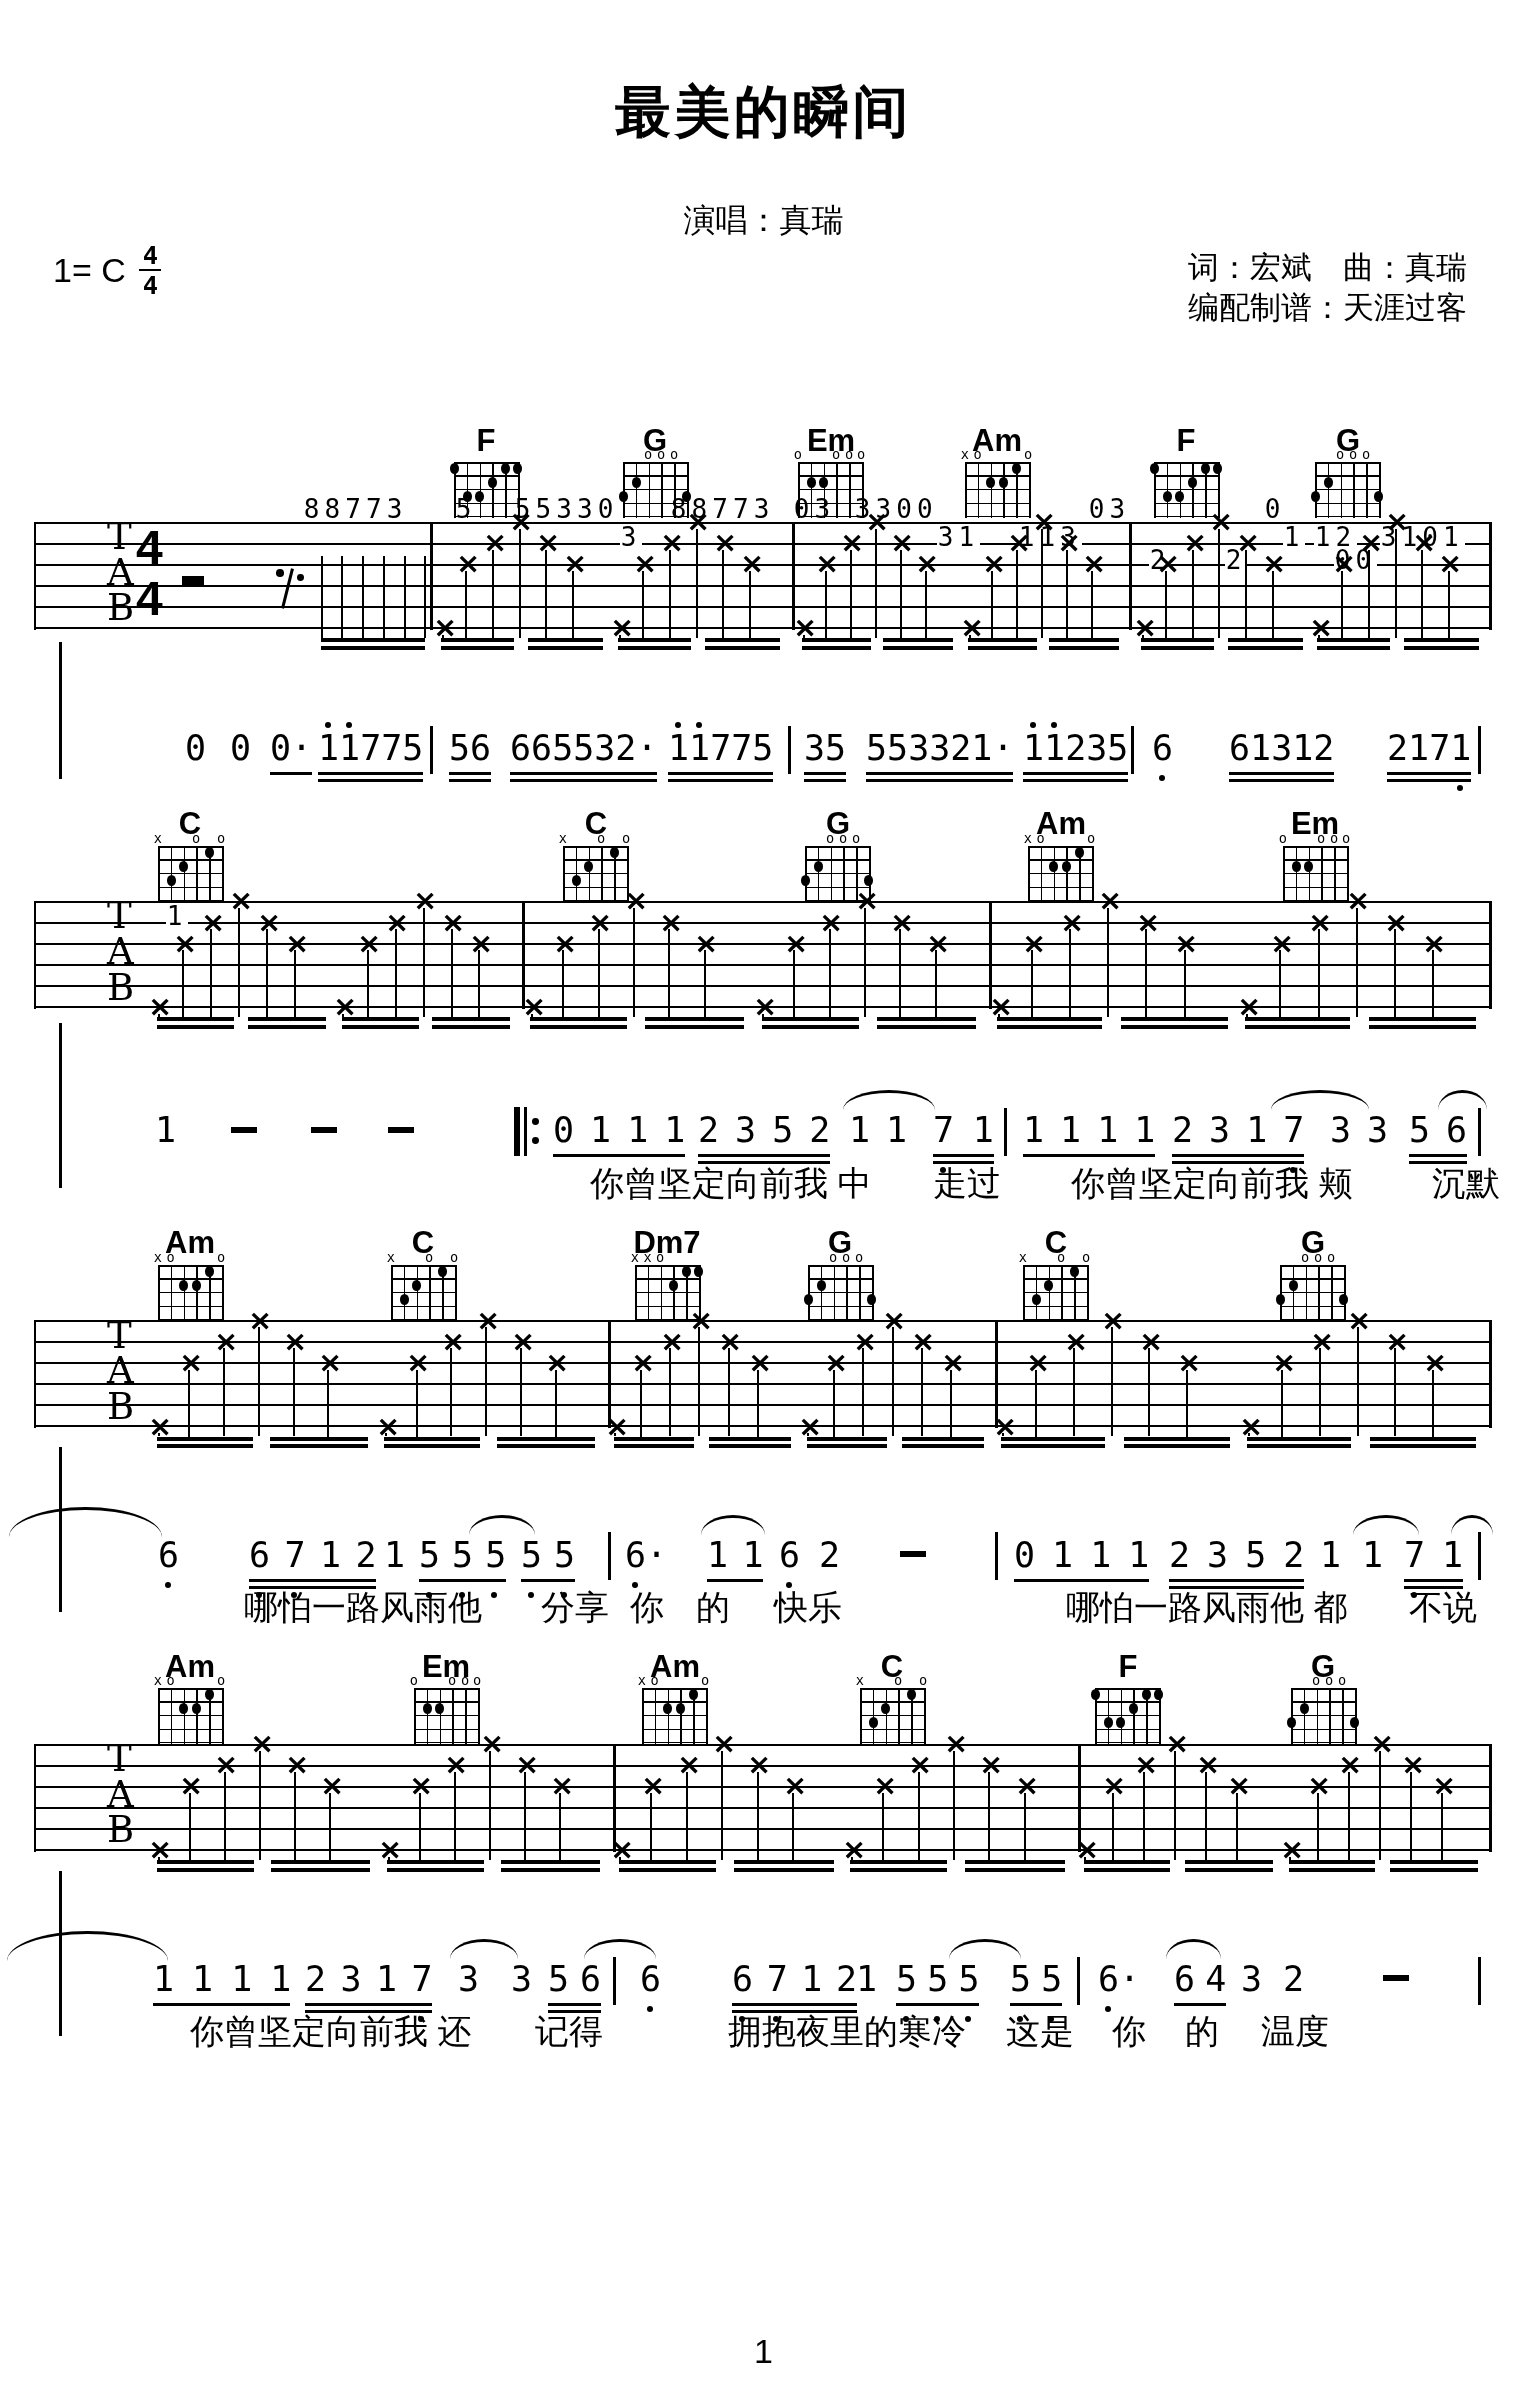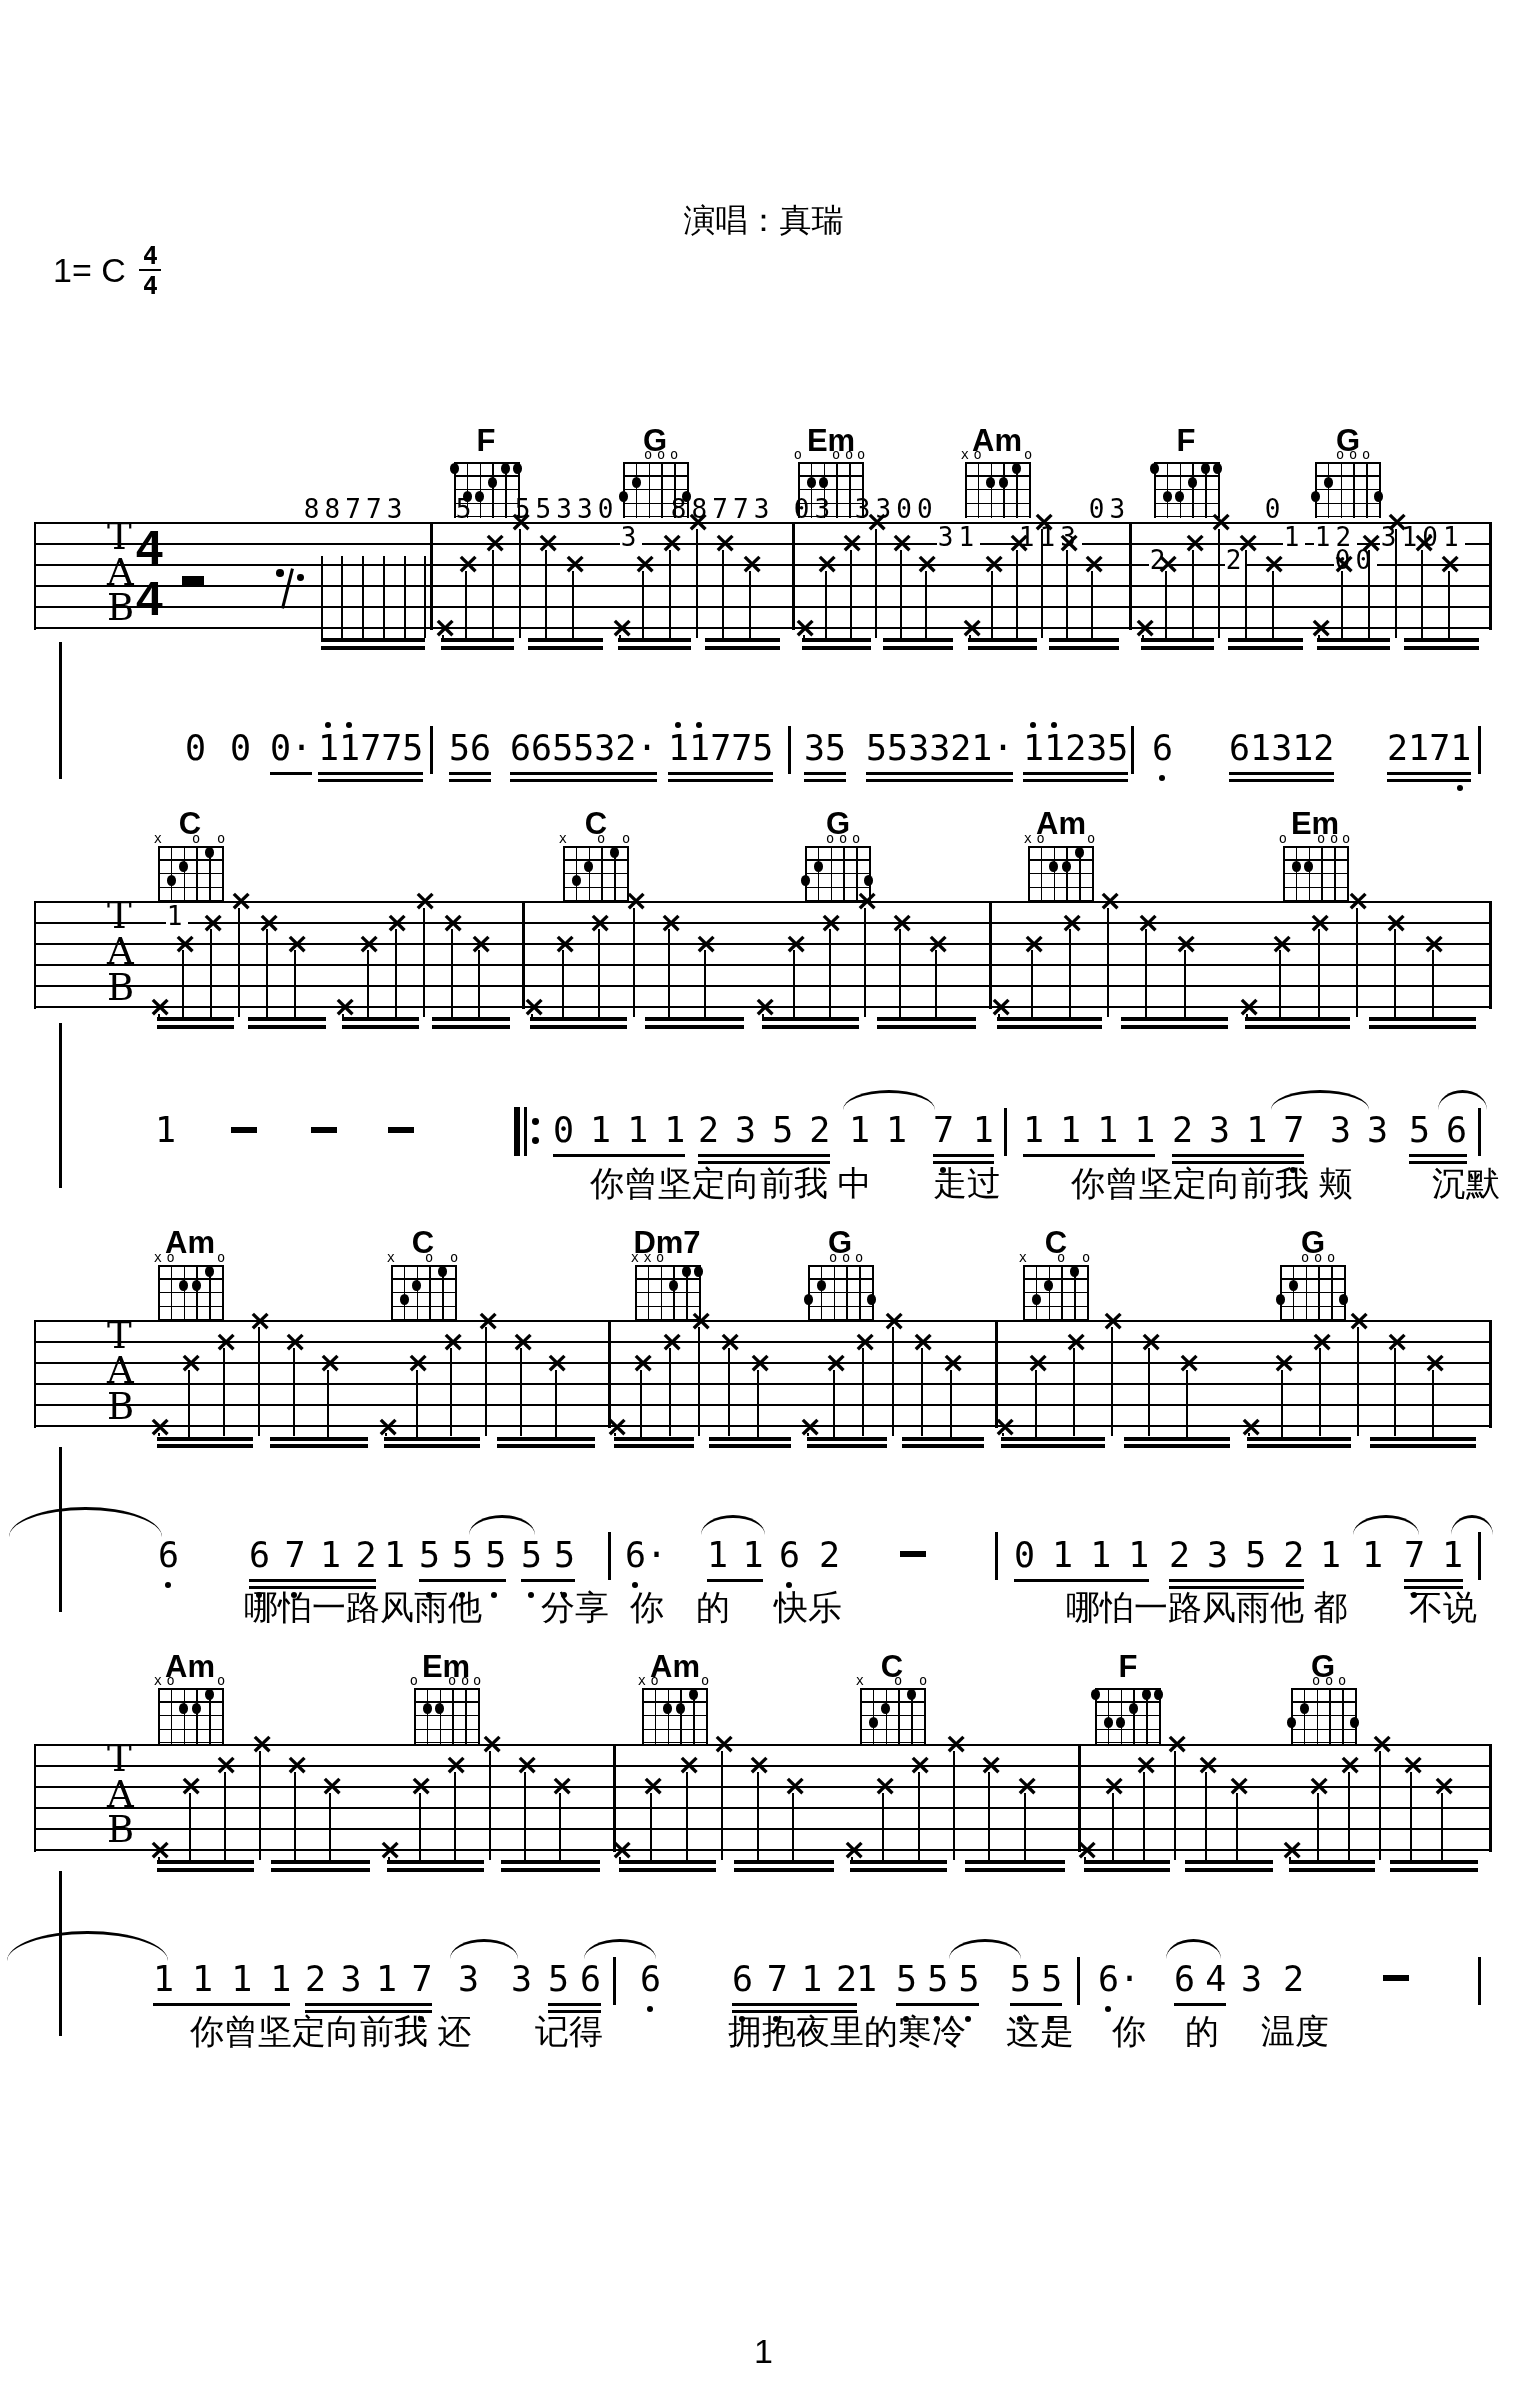--- a/index.html
+++ b/index.html
@@ -13,28 +13,33 @@
         font-size:25.5px;font-weight:700;font-family:"DejaVu Sans Mono",monospace;}
   .frac .bar{width:22px;height:2.5px;background:#000;margin:1.7px 0;}
   .note{top:299px;left:53px;font-size:31px;}
   .credits{top:248px;left:764px;width:703px;text-align:right;font-size:31px;line-height:1.28;}
   .pagenum{top:2332px;left:0;width:1527px;text-align:center;font-size:34px;}
 </style>
 </head>
 <body>
 
 <div class="page">
+  <div class="abs title">最美的瞬间</div>
   <div class="abs singer">演唱：真瑞</div>
   <div class="abs keyrow">
     <span>1= C</span>
     <span class="frac">
       <span>4</span>
       <span class="bar"></span>
       <span>4</span>
     </span>
+  </div>
+  <div class="abs credits">
+    <div>词：宏斌　曲：真瑞</div>
+    <div>编配制谱：天涯过客</div>
   </div>
   <div id="sheet" class="abs" style="left:0;top:0;width:1527px;height:2401px;">
       <div style="position: absolute; left: 34px; top: 522px; width: 1457px; height: 108px; background: repeating-linear-gradient(rgb(0, 0, 0) 0px, rgb(0, 0, 0) 1.7px, transparent 1.7px, transparent 21px);"></div>
       <div style="position: absolute; left: 34px; top: 522px; width: 1.7px; height: 108px; background: rgb(0, 0, 0);"></div>
       <div style="position: absolute; left: 1489px; top: 522px; width: 2.5px; height: 108px; background: rgb(0, 0, 0);"></div>
       <div style="position: absolute; left: 430px; top: 522px; width: 2.5px; height: 108px; background: rgb(0, 0, 0);"></div>
       <div style="position: absolute; left: 792px; top: 522px; width: 2.5px; height: 108px; background: rgb(0, 0, 0);"></div>
       <div style="position: absolute; left: 1129px; top: 522px; width: 2.5px; height: 108px; background: rgb(0, 0, 0);"></div>
       <div style="position: absolute; left: 107px; top: 515px; font: 37px &quot;DejaVu Serif&quot;, serif;">T</div>
       <div style="position: absolute; left: 107px; top: 551px; font: 37px &quot;DejaVu Serif&quot;, serif;">A</div>

